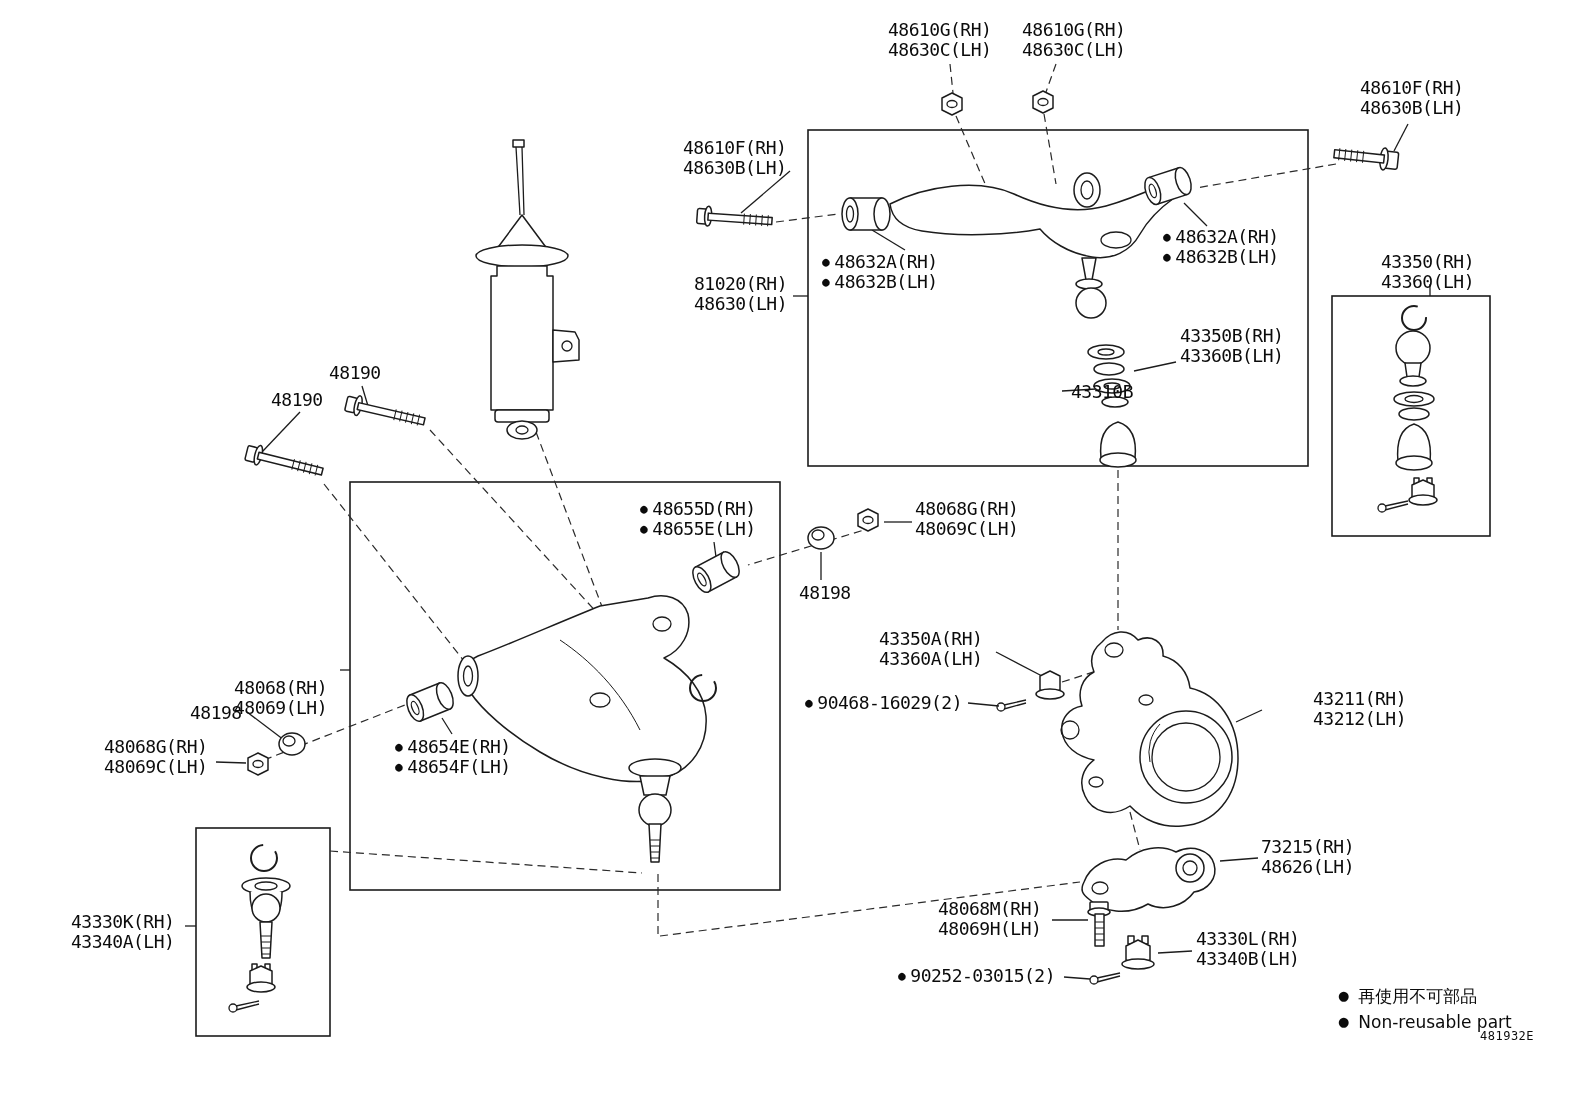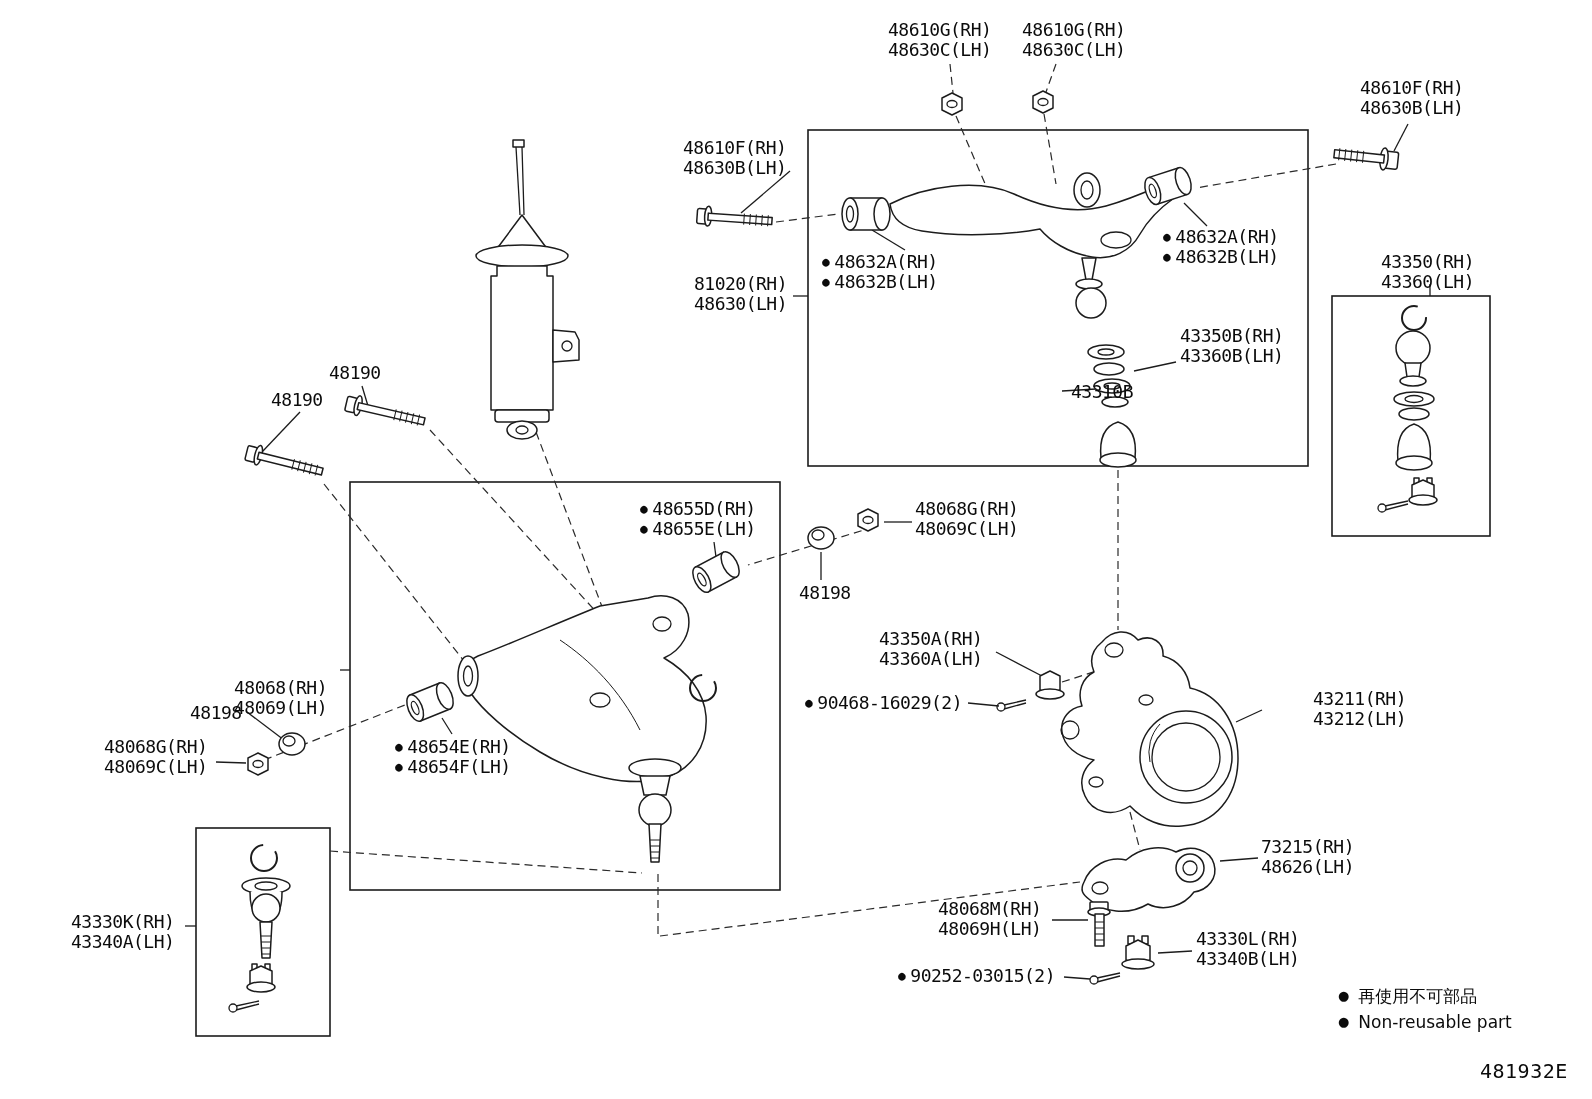--- a/index.html
+++ b/index.html
@@ -41,23 +41,23 @@
     top: 983px;
     color: #0b0b0b;
     font-size: 17px;
     font-family: "DejaVu Sans", "Liberation Sans", sans-serif;
   }
   .legend-line { display: flex; align-items: center; gap: 9px; line-height: 26px; }
 
   .code {
     position: absolute;
     left: 1480px;
-    top: 1059px;
+    top: 1029px;
     color: #0b0b0b;
-    font-size: 20px;
+    font-size: 12px;
     letter-spacing: 0.5px;
   }
 </style>
 </head>
 <body>
 
 <div class="stage">
 
   <svg viewBox="0 0 1592 1099" width="1592" height="1099">
 

